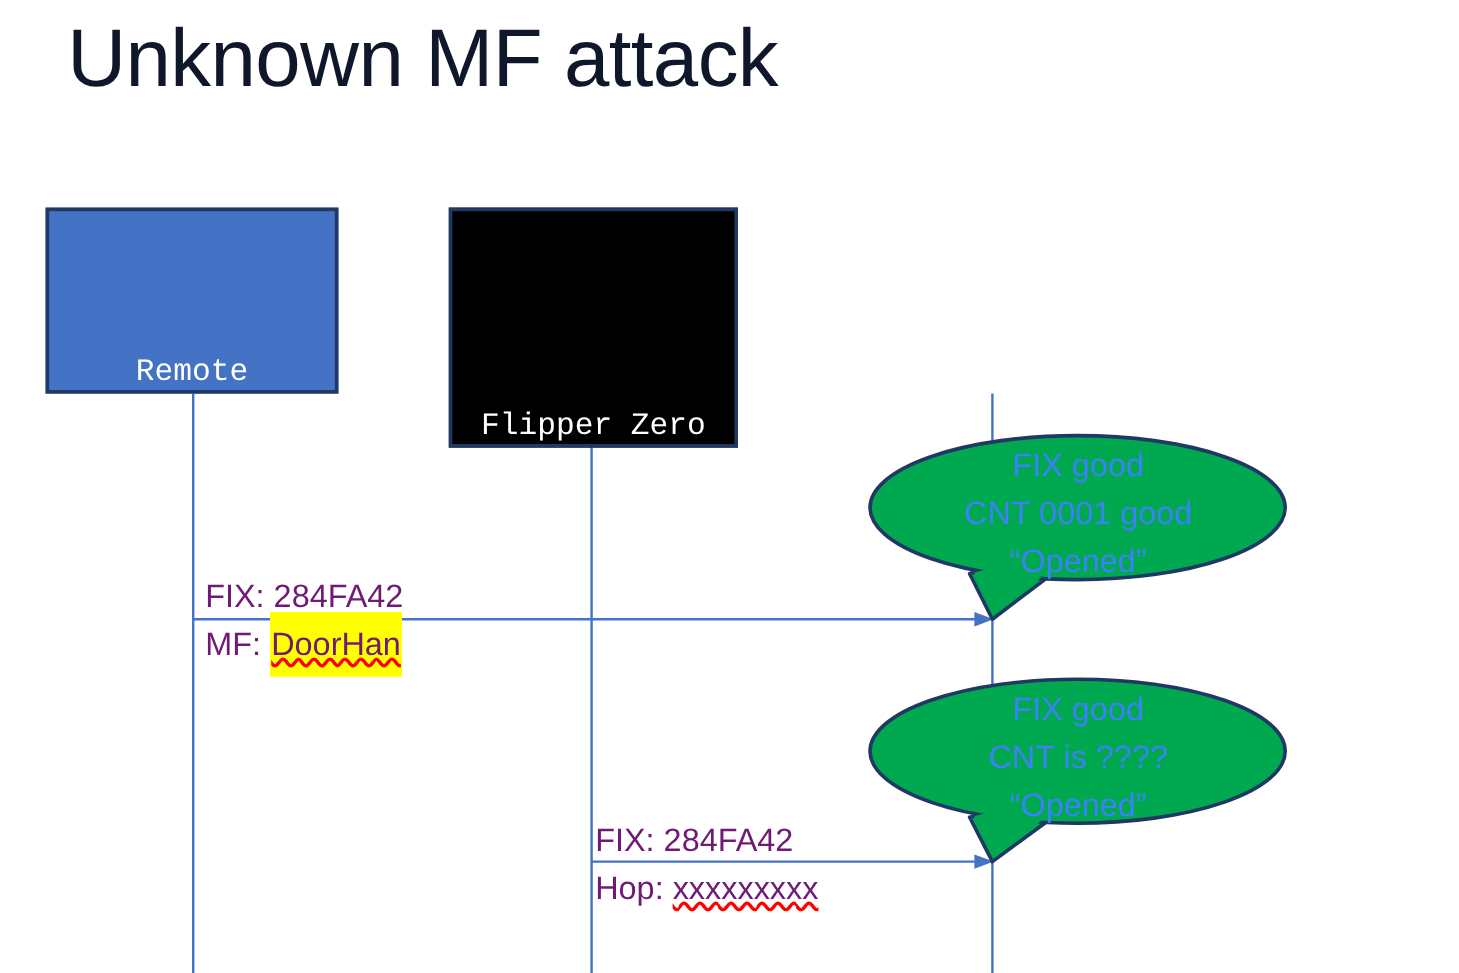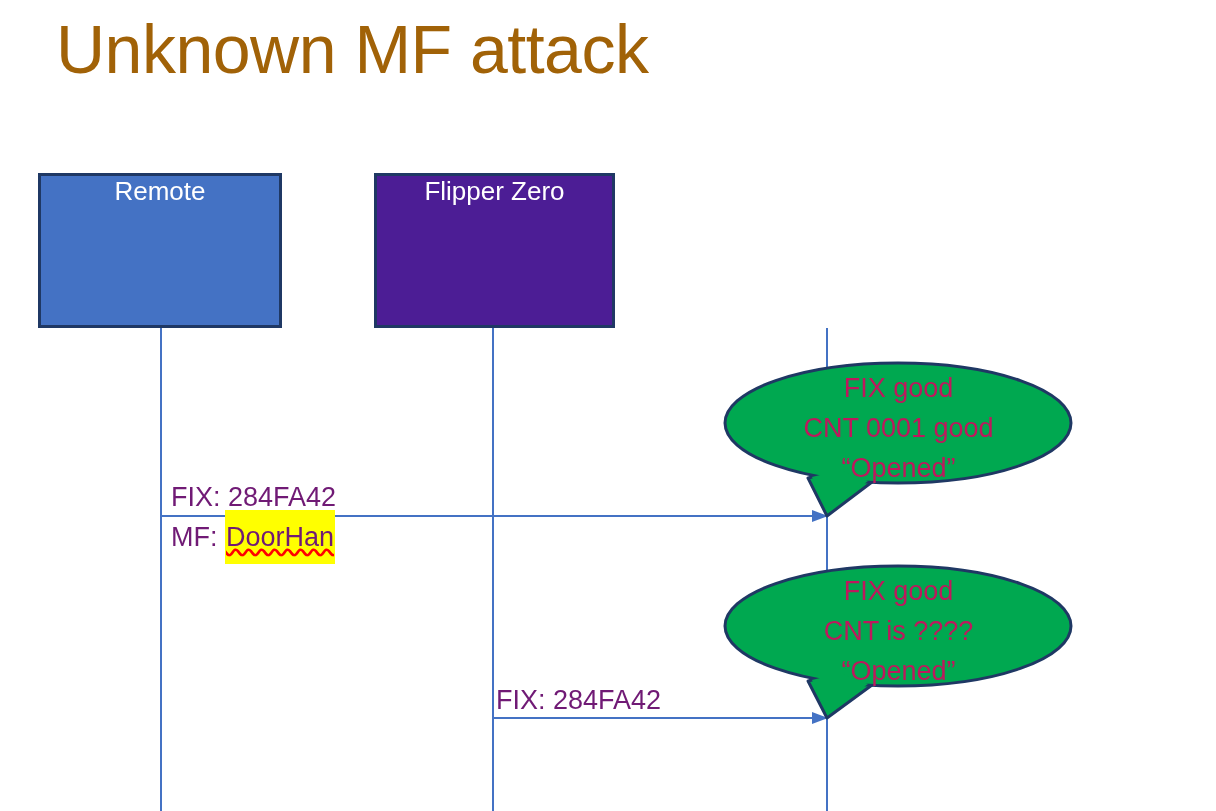--- a/index.html
+++ b/index.html
@@ -19,60 +19,61 @@
   }
 
   
   #slide-title {
     position: absolute;
     left: 56px;
     top: 8px;
     font-size: 68px;
     line-height: 82px;
     font-weight: 300;
-    color: #a16207;
+    color: #0f172a;
     white-space: nowrap;
     letter-spacing: -0.5px;
     font-stretch: condensed;
   }
 
   
   #art {
     position: absolute;
     left: 0;
     top: 0;
     width: 1216px;
     height: 811px;
   }
 
   
   .actor-box {
     position: absolute;
     box-sizing: border-box;
     border: 3px solid #1F3864;
     display: flex;
-    align-items: flex-start;
+    align-items: flex-end;
     justify-content: center;
+    font-family: Liberation Mono, monospace;
   }
   .actor-label {
     color: #ffffff;
     font-size: 26px;
     line-height: 30px;
     font-weight: 400;
     text-align: center;
     white-space: nowrap;
   }
   #actor-remote   { left: 38px;  top: 173px; width: 244px; height: 155px; background: #4472C4; }
-  #actor-flipper  { left: 374px; top: 173px; width: 241px; height: 155px; background: #4c1d95; }
+  #actor-flipper  { left: 374px; top: 173px; width: 241px; height: 200px; background: #000000; }
   #actor-receiver { left: 708px; top: 173px; width: 240px; height: 155px; background: #00A850; }
 
   
   .balloon-text {
     position: absolute;
-    color: #be185d;
+    color: #3b82f6;
     font-size: 27px;
     line-height: 40px;
     text-align: center;
     white-space: nowrap;
     pointer-events: none;
   }
   #balloon-1-text { left: 725px; top: 368px; width: 347px; }
   #balloon-2-text { left: 725px; top: 571px; width: 347px; }
 
   
@@ -161,15 +162,18 @@
     </span>
     <span class="msg-line">
       <span>MF: </span><span class="hl squiggle">DoorHan</span>
     </span>
   </div>
 
   <div class="msg-block" id="msg-2">
     <span class="msg-line">
       <span>FIX: </span><span>284FA42</span>
     </span>
+    <span class="msg-line">
+      <span>Hop: </span><span class="squiggle">xxxxxxxxx</span>
+    </span>
   </div>
 
 </div>
 
 </body></html>

